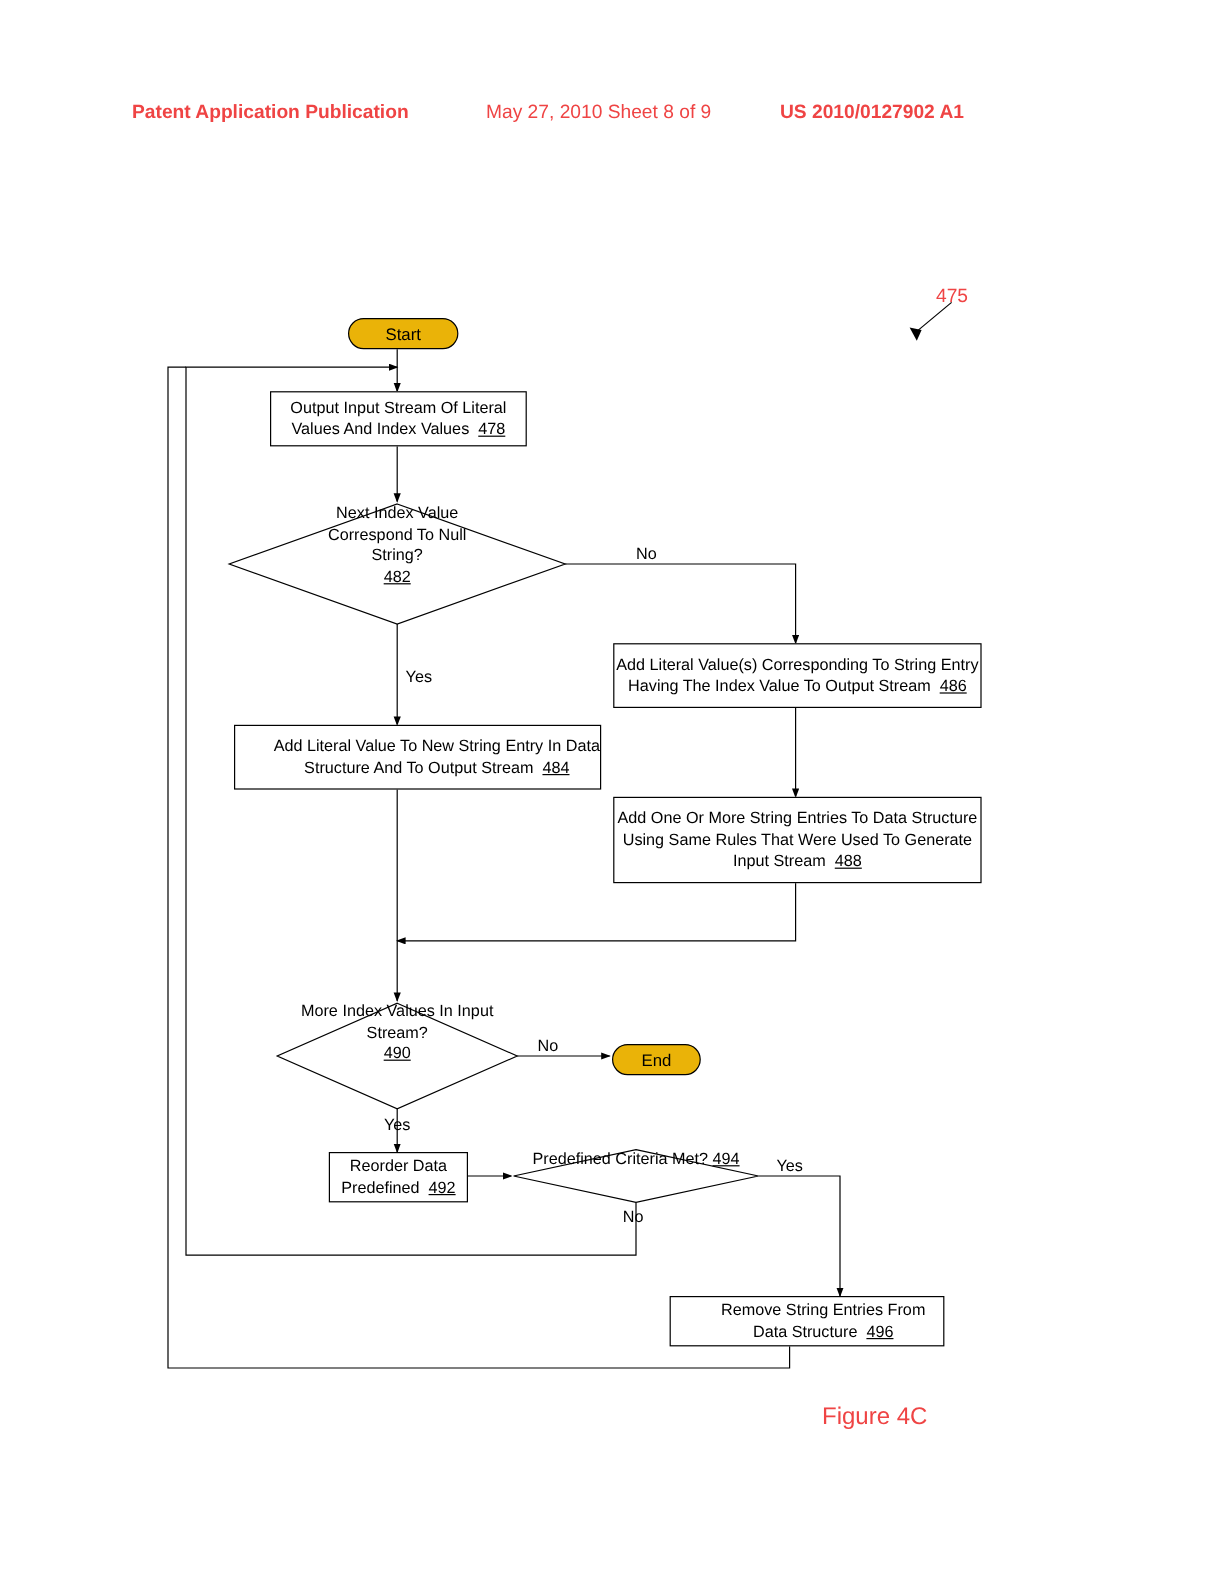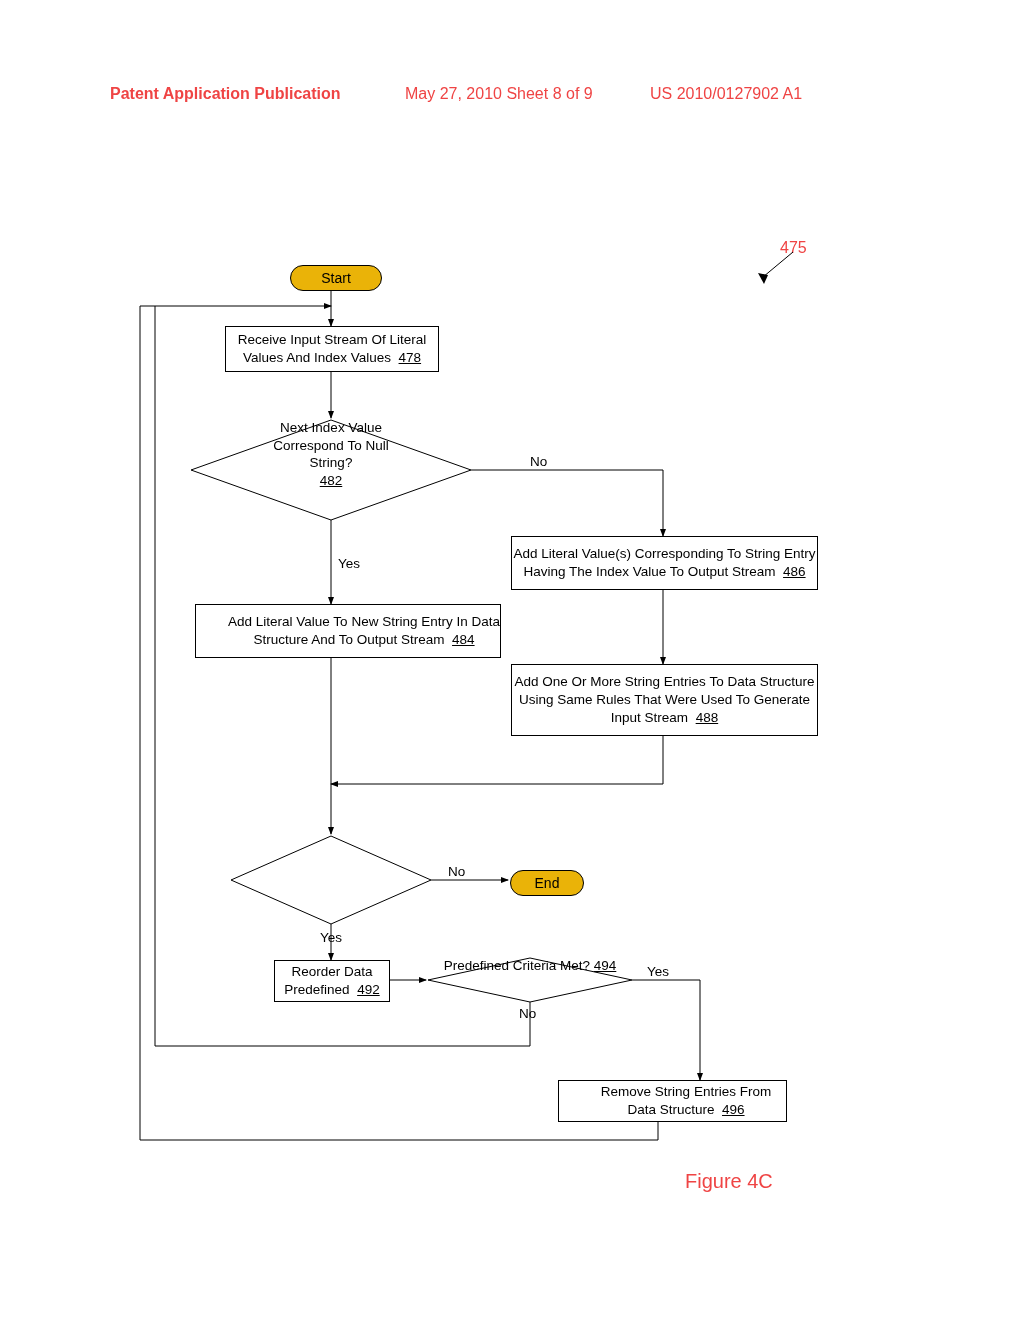--- a/index.html
+++ b/index.html
@@ -17,21 +17,21 @@
     height: 1320px;
   }
   .text {
     position: absolute;
     font-size: 14px;
     color: #ef4444;
     white-space: nowrap;
   }
   .header-left { left: 110px; top: 85px; font-weight: bold; font-size: 16px; }
   .header-mid  { left: 405px; top: 85px; font-size: 16px; }
-  .header-right{ left: 650px; top: 85px; font-weight: normal; font-size: 16px; }
+  .header-right{ left: 650px; top: 85px; font-weight: bold; font-size: 16px; }
 
   .ref-475 { left: 780px; top: 239px; font-size: 16px; }
 
   .fig-label { left: 657px; top: 1170px; font-size: 20px; margin-left: 28px; }
 
   
   .terminal {
     position: absolute;
     border: 1px solid #000;
     border-radius: 14px;
@@ -145,21 +145,21 @@
 
     <path d="M 632 980 L 700 980 L 700 1080" stroke="#000" fill="none" marker-end="url(#arrow)"></path>
 
     <path d="M 658 1120 L 658 1140 L 140 1140 L 140 306 L 155 306" stroke="#000" fill="none"></path>
   </svg>
 
   <div class="terminal start">Start</div>
   <div class="terminal end">End</div>
 
   <div class="box b478">
-    <div><span>Receive Input Stream Of Literal Values And Index Values</span>&nbsp;&nbsp;<span class="ref">478</span></div>
+    <div><span>Output Input Stream Of Literal Values And Index Values</span>&nbsp;&nbsp;<span class="ref">478</span></div>
   </div>
 
   <div class="box b484">
     <div><span>Add Literal Value To New String Entry In Data Structure And To Output Stream</span>&nbsp;&nbsp;<span class="ref">484</span></div>
   </div>
 
   <div class="box b486">
     <div><span>Add Literal Value(s) Corresponding To String Entry Having The Index Value To Output Stream</span>&nbsp;&nbsp;<span class="ref">486</span></div>
   </div>
 
@@ -173,20 +173,24 @@
 
   <div class="box b496">
     <div><span>Remove String Entries From Data Structure</span>&nbsp;&nbsp;<span class="ref">496</span></div>
   </div>
 
   <div class="dlabel d482">
     <span>Next Index Value Correspond To Null String?</span><br>
     <span class="ref">482</span>
   </div>
 
+  <div class="dlabel d490" style="width:180px;">
+    <span>More Index Values In Input Stream?</span><br>
+    <span class="ref">490</span>
+  </div>
 
   <div class="dlabel d494" style="width:204px;">
     <span>Predefined Criteria Met?</span>&nbsp;<span class="ref">494</span>
   </div>
 
   <div class="edge-label" style="left:338px; top:556px;">Yes</div>
   <div class="edge-label" style="left:530px; top:454px;">No</div>
 
   <div class="edge-label" style="left:320px; top:930px;">Yes</div>
   <div class="edge-label" style="left:448px; top:864px;">No</div>

